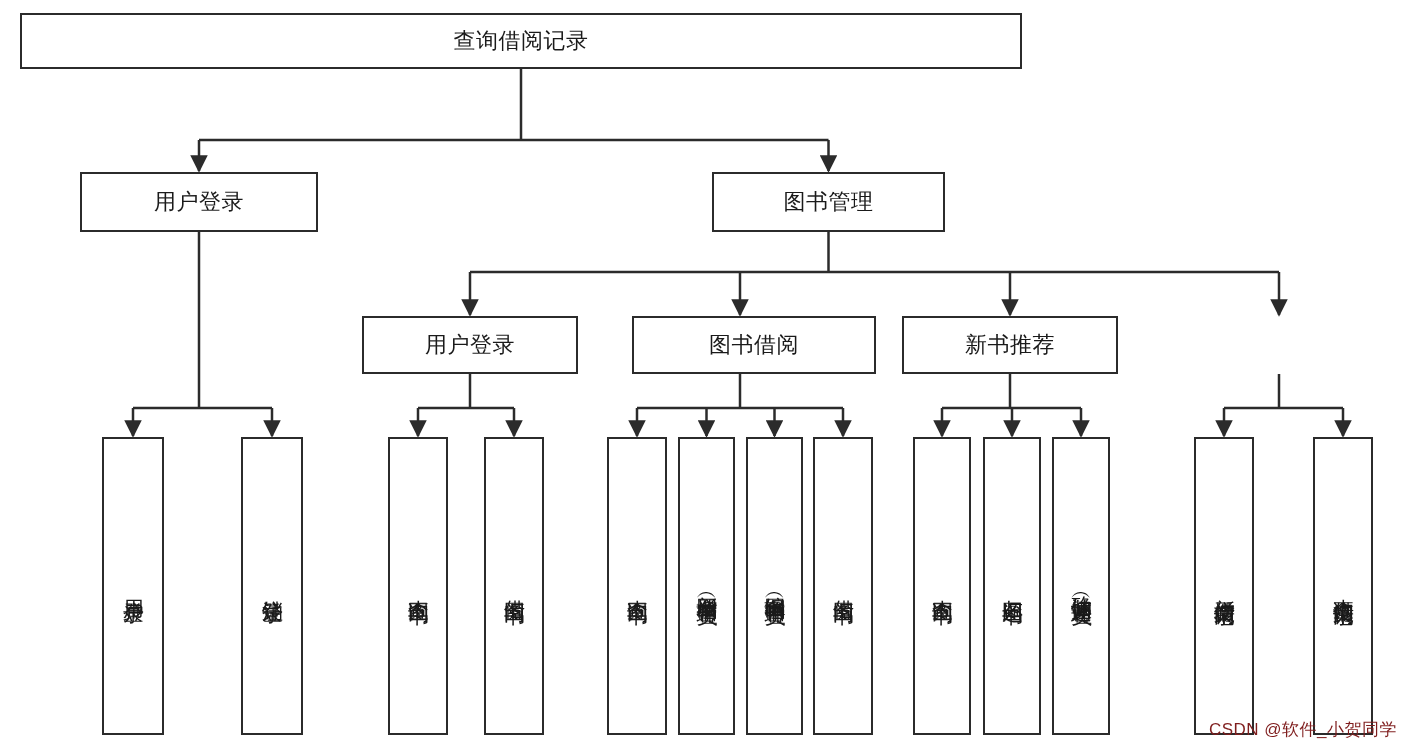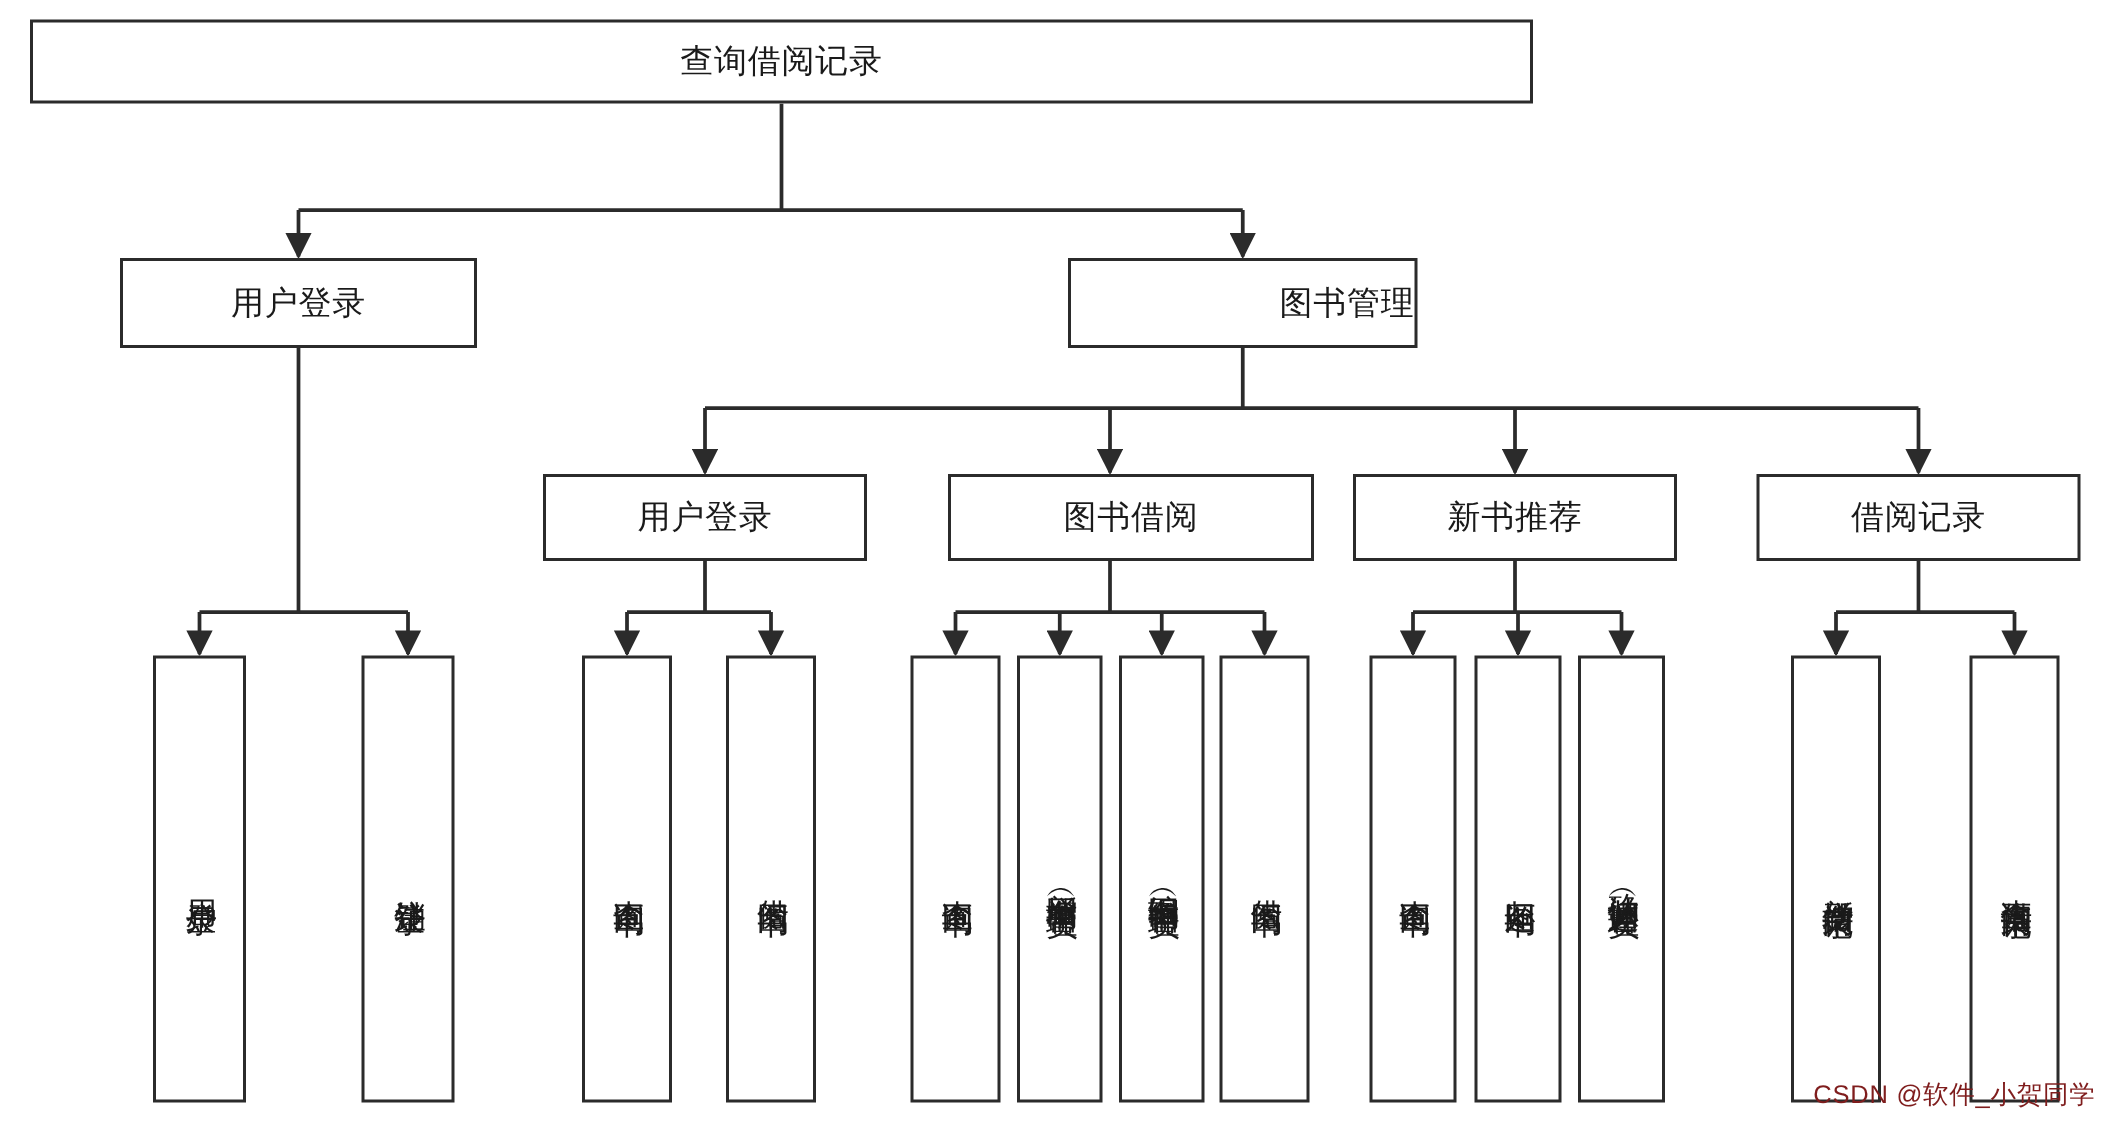--- a/index.html
+++ b/index.html
@@ -119,34 +119,31 @@
       </g>
   </svg>
 
   <div class="node horizontal" style="left: 20px; top: 13px; width: 1002px; height: 56px;">
     <span class="node-label">查询借阅记录</span>
   </div>
 
   <div class="node horizontal" style="left: 80px; top: 172px; width: 238px; height: 60px;">
       <span class="node-label">用户登录</span>
     </div>
-    <div class="node horizontal" style="left: 712px; top: 172px; width: 233px; height: 60px; justify-content: flex-end;">
+    <div class="node horizontal" style="left: 712px; top: 172px; width: 233px; height: 60px;">
       <span class="node-label">图书管理</span>
     </div>
     <div class="node horizontal" style="left: 362px; top: 316px; width: 216px; height: 58px;">
       <span class="node-label">用户登录</span>
     </div>
     <div class="node horizontal" style="left: 632px; top: 316px; width: 244px; height: 58px;">
       <span class="node-label">图书借阅</span>
     </div>
     <div class="node horizontal" style="left: 902px; top: 316px; width: 216px; height: 58px;">
       <span class="node-label">新书推荐</span>
-    </div>
-    <div class="node horizontal" style="left: 1171px; top: 316px; width: 216px; height: 58px;">
-      <span class="node-label">借阅记录</span>
     </div>
     <div class="node vertical" style="left: 102px; top: 437px; width: 62px; height: 298px;">
       <span class="node-label">用户登录</span>
     </div>
     <div class="node vertical" style="left: 241px; top: 437px; width: 62px; height: 298px;">
       <span class="node-label">注销登录</span>
     </div>
     <div class="node vertical" style="left: 388px; top: 437px; width: 60px; height: 298px;">
       <span class="node-label">查询图书</span>
     </div>

